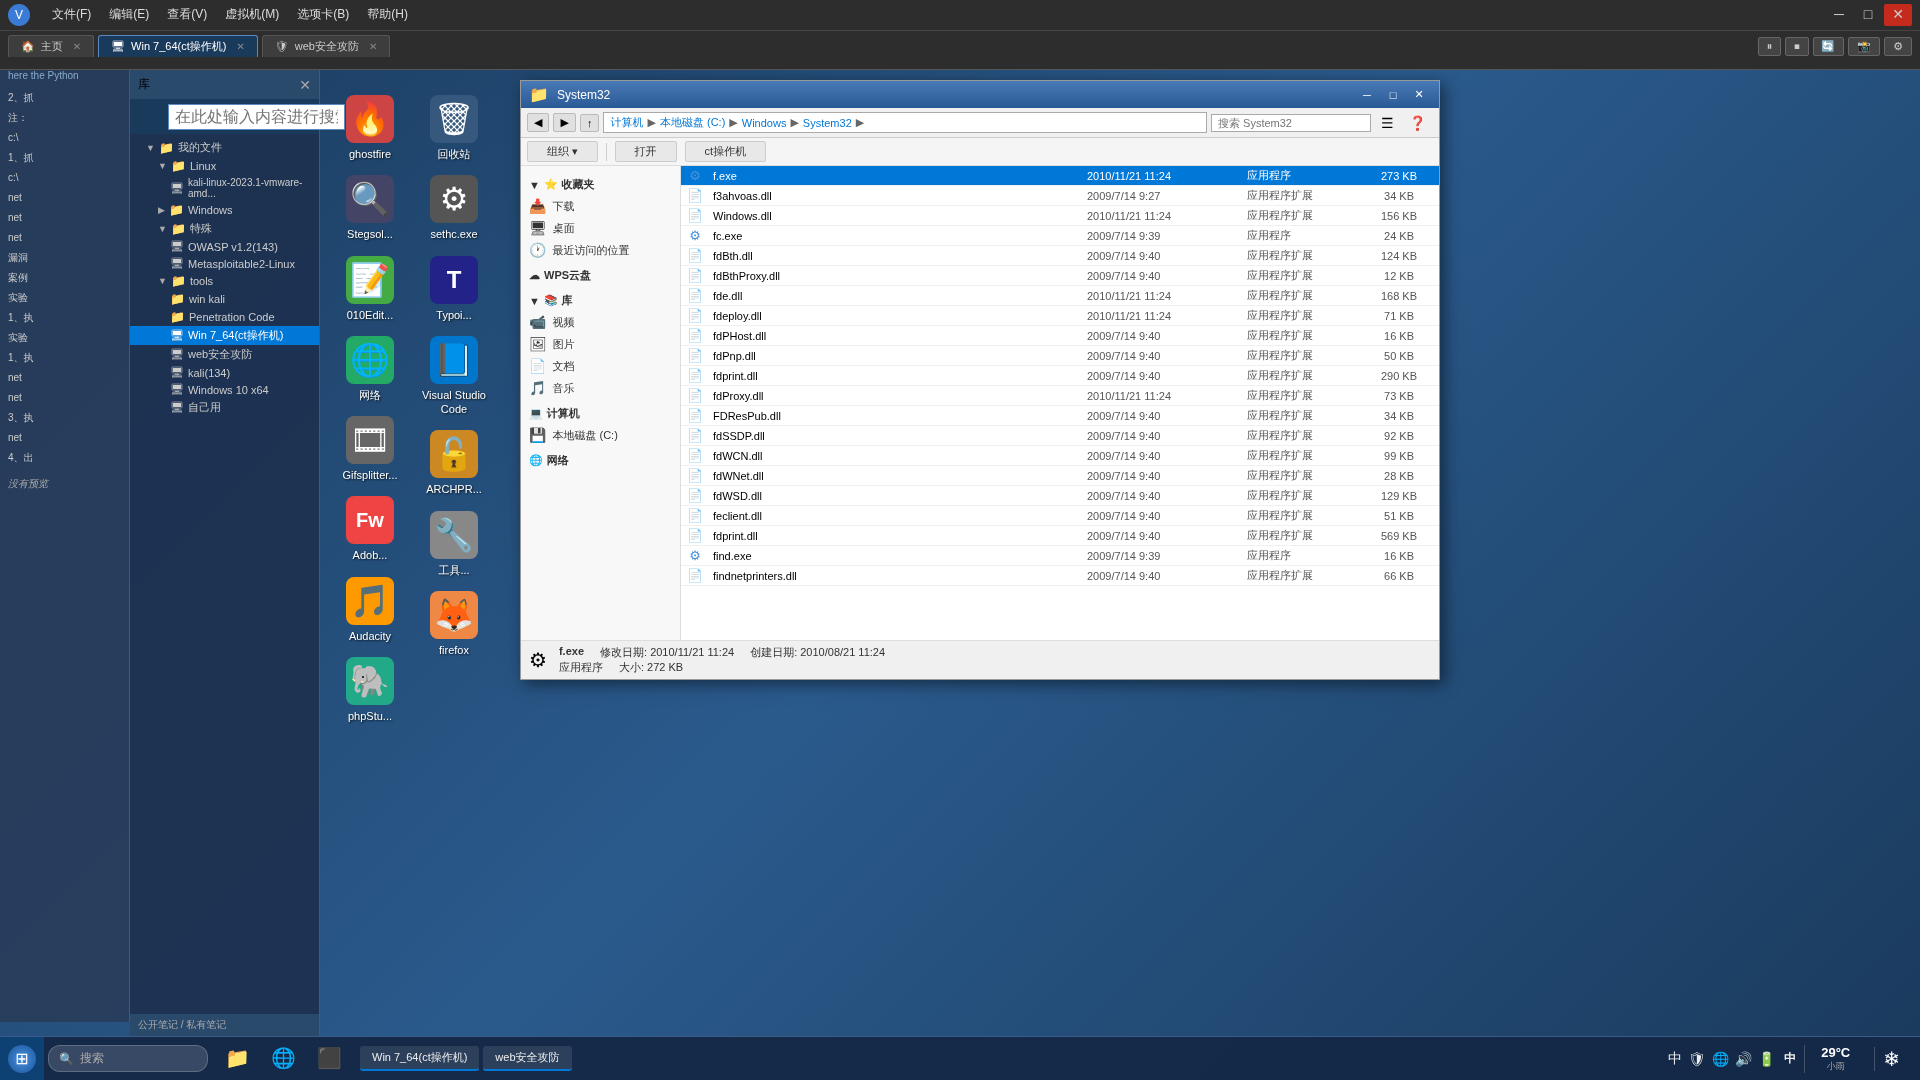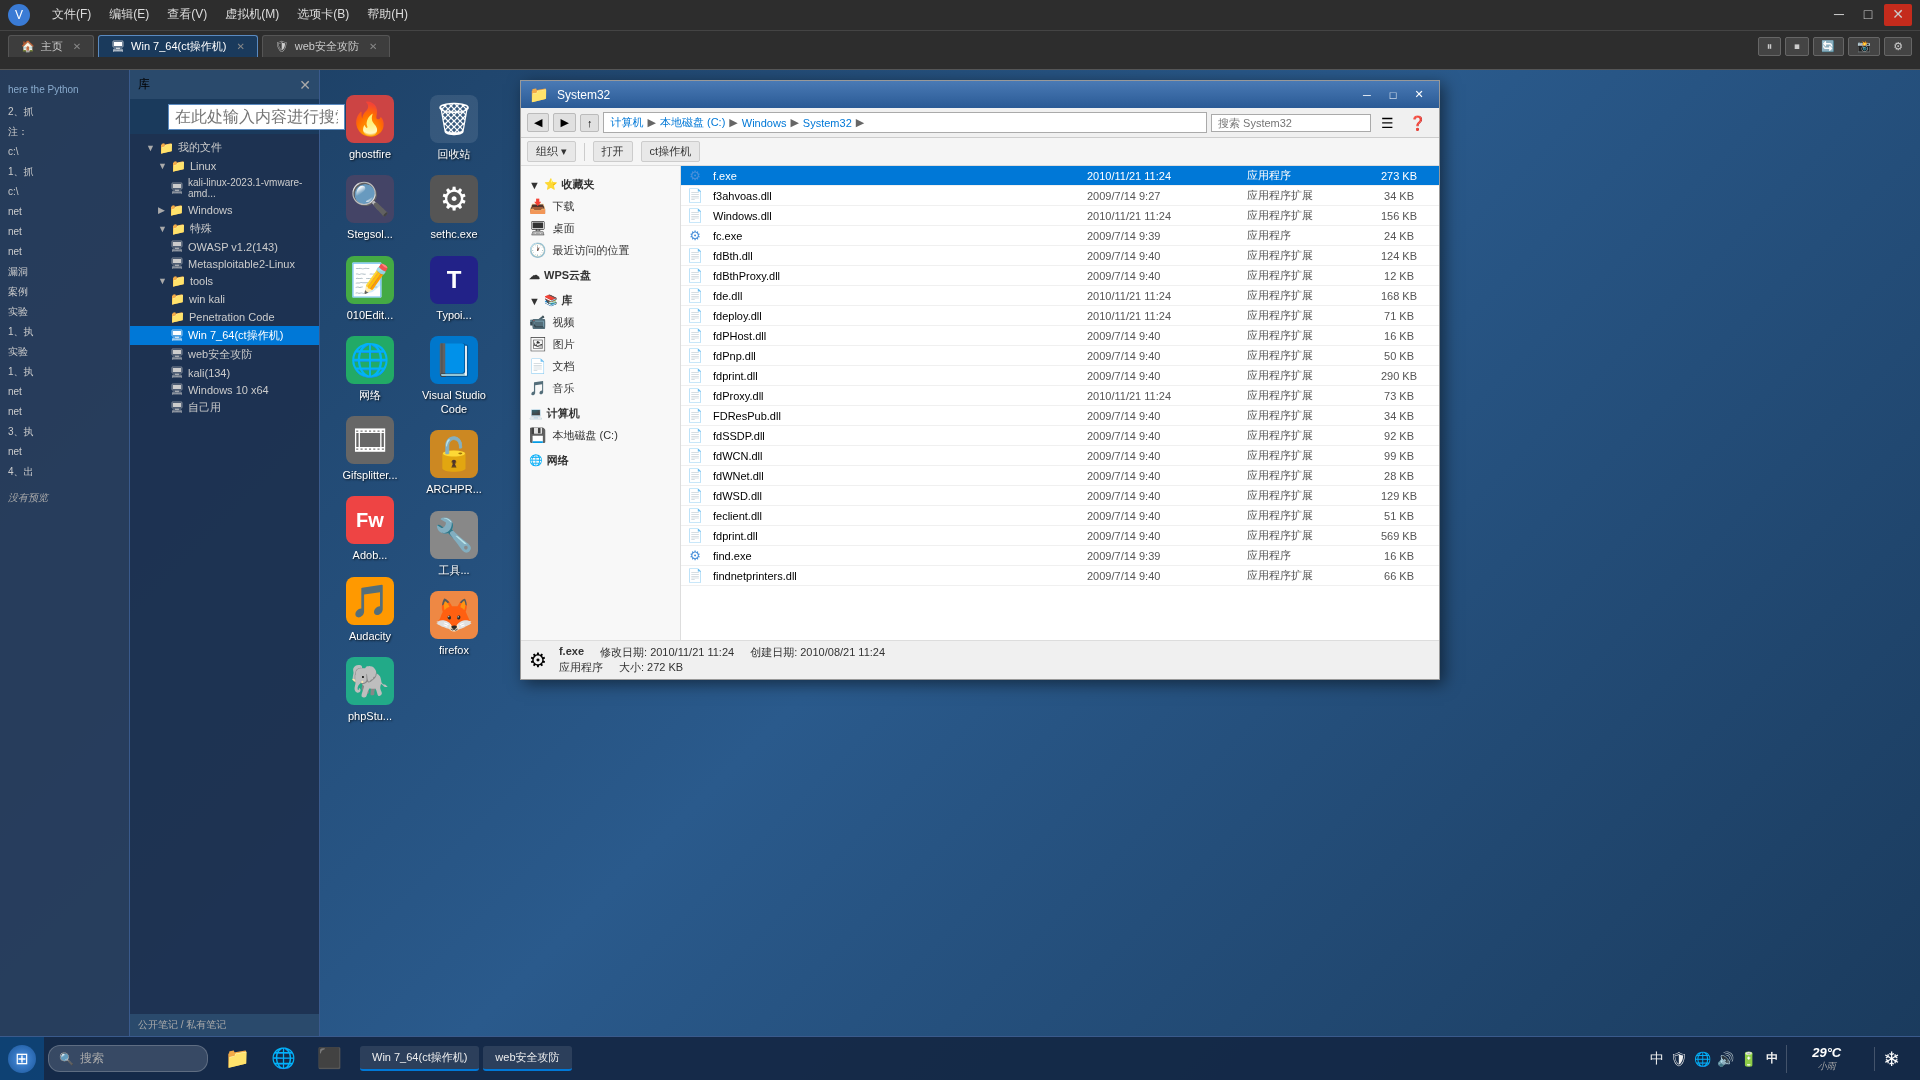--- a/index.html
+++ b/index.html
@@ -43,21 +43,21 @@
     .win-btn { width: 24px; height: 18px; display: flex; align-items: center; justify-content: center; cursor: pointer; font-size: 11px; border-radius: 2px; }
 
     .address-bar { background: #f0f0f0; padding: 4px 6px; display: flex; align-items: center; gap: 4px; border-bottom: 1px solid #ccc; }
     .addr-nav-btn { padding: 2px 6px; background: #e0e0e0; border: 1px solid #bbb; cursor: pointer; font-size: 11px; border-radius: 2px; }
     .addr-path { flex: 1; background: white; border: 1px solid #aaa; padding: 2px 6px; font-size: 11px; color: #333; display: flex; align-items: center; gap: 4px; }
     .addr-path-item { color: #0078d7; cursor: pointer; }
     .addr-path-sep { color: #666; }
     .addr-search { width: 160px; padding: 2px 6px; border: 1px solid #aaa; font-size: 11px; }
 
     .toolbar { background: #f5f5f5; padding: 3px 6px; display: flex; align-items: center; gap: 8px; border-bottom: 1px solid #ddd; }
-    .toolbar-btn { padding: 2px 8px; background: #e8e8e8; border: 1px solid #ccc; cursor: pointer; font-size: 11px; border-radius: 2px; color: #333; }
+    .toolbar-btn { padding: 2px 19px; background: #e8e8e8; border: 1px solid #ccc; cursor: pointer; font-size: 11px; border-radius: 2px; color: #333; }
     .toolbar-sep { width: 1px; height: 18px; background: #ccc; }
 
     .explorer-body { display: flex; flex: 1; overflow: hidden; }
     
     .nav-panel { width: 160px; background: #f8f8f8; border-right: 1px solid #ddd; overflow-y: auto; padding: 8px 0; }
     .nav-section { margin-bottom: 4px; }
     .nav-section-item { padding: 3px 8px; cursor: pointer; font-size: 11px; color: #333; display: flex; align-items: center; gap: 6px; }
     .nav-section-item .icon { font-size: 14px; }
     .nav-section-header { padding: 3px 8px; font-size: 11px; font-weight: bold; color: #333; display: flex; align-items: center; gap: 4px; cursor: pointer; }
 
@@ -89,21 +89,21 @@
     .taskbar-search { margin-left: 4px; background: rgba(255,255,255,0.15); border: 1px solid rgba(255,255,255,0.2); padding: 4px 10px; color: #aaa; font-size: 12px; width: 160px; border-radius: 12px; display: flex; align-items: center; gap: 6px; cursor: pointer; }
     .taskbar-apps { display: flex; align-items: center; margin-left: 8px; gap: 2px; }
     .taskbar-app { width: 44px; height: 44px; display: flex; align-items: center; justify-content: center; cursor: pointer; border-bottom: 2px solid transparent; font-size: 20px; }
     .taskbar-running { display: flex; gap: 4px; flex: 1; margin-left: 8px; }
     .taskbar-window { padding: 4px 12px; background: rgba(255,255,255,0.1); color: #eee; font-size: 11px; cursor: pointer; border-radius: 3px; border-bottom: 2px solid #0078d7; max-width: 160px; overflow: hidden; text-overflow: ellipsis; white-space: nowrap; }
     .taskbar-tray { display: flex; align-items: center; gap: 8px; padding: 0 12px; color: #eee; font-size: 11px; }
     .tray-icons { display: flex; gap: 6px; align-items: center; }
     .tray-icon { font-size: 14px; cursor: pointer; }
     .tray-time { text-align: center; }
     .tray-time .time { font-size: 12px; font-weight: bold; }
-    .weather-widget { display: flex; flex-direction: column; align-items: center; padding: 0 25px; border-left: 1px solid rgba(255,255,255,0.2); font-style: italic; }
+    .weather-widget { display: flex; flex-direction: column; align-items: center; padding: 0 16px; border-left: 1px solid rgba(255,255,255,0.2); }
     .weather-temp { font-size: 13px; font-weight: bold; color: white; }
     .weather-desc { font-size: 9px; color: #aaa; }
 
     
     .vmware-bar { position: absolute; top: 0; left: 0; width: 100%; height: 70px; background: #2d2d2d; border-bottom: 1px solid #555; z-index: 300; display: flex; flex-direction: column; }
     .vmware-menu { display: flex; padding: 4px 8px; gap: 2px; border-bottom: 1px solid #444; }
     .vmware-menu-item { color: #ddd; font-size: 12px; padding: 2px 8px; cursor: pointer; border-radius: 2px; }
     .vmware-toolbar { display: flex; align-items: center; padding: 4px 8px; gap: 4px; }
     .vmware-tab { padding: 3px 12px; background: #3d3d3d; color: #ccc; font-size: 11px; cursor: pointer; border-radius: 3px 3px 0 0; border: 1px solid #555; border-bottom: none; display: flex; align-items: center; gap: 6px; }
     .vmware-tab.active { background: #1a3a5c; color: white; border-color: #5a8ac0; }
@@ -159,21 +159,21 @@
       <div class="vm-ctrl-btn">⏹</div>
       <div class="vm-ctrl-btn">🔄</div>
       <div class="vm-ctrl-btn">📸</div>
       <div class="vm-ctrl-btn">⚙</div>
     </div>
   </div>
 </div>
 
 <div class="desktop">
 
-  <div class="notes-panel" style="top:70px;height:calc(100% - 114px);">
+  <div class="notes-panel" style="top:56px;height:calc(100% - 114px);">
     <div class="notes-content">
       <div style="color:#88aacc;font-size:10px;padding:4px 0;">here the Python</div>
       <div style="color:#ccc;font-size:10px;padding:2px 0;">2、抓</div>
       <div style="color:#ccc;font-size:10px;padding:2px 0;">注：</div>
       <div style="color:#ccc;font-size:10px;padding:2px 0;">c:\</div>
       <div style="color:#ccc;font-size:10px;padding:2px 0;">1、抓</div>
       <div style="color:#ccc;font-size:10px;padding:2px 0;">c:\</div>
       <div style="color:#ccc;font-size:10px;padding:2px 0;">net</div>
       <div style="color:#ccc;font-size:10px;padding:2px 0;">net</div>
       <div style="color:#ccc;font-size:10px;padding:2px 0;">net</div>

